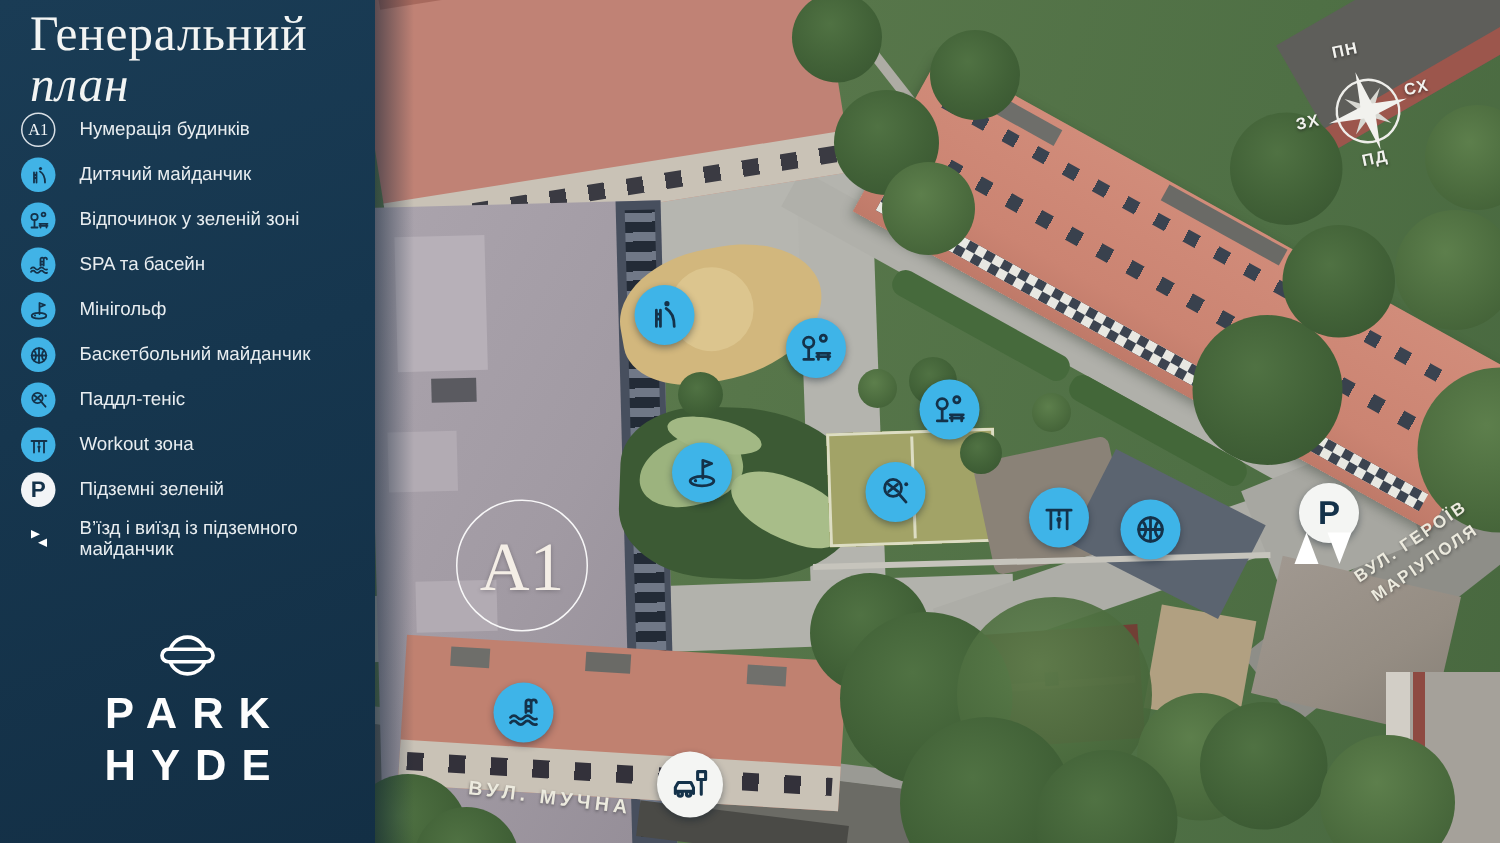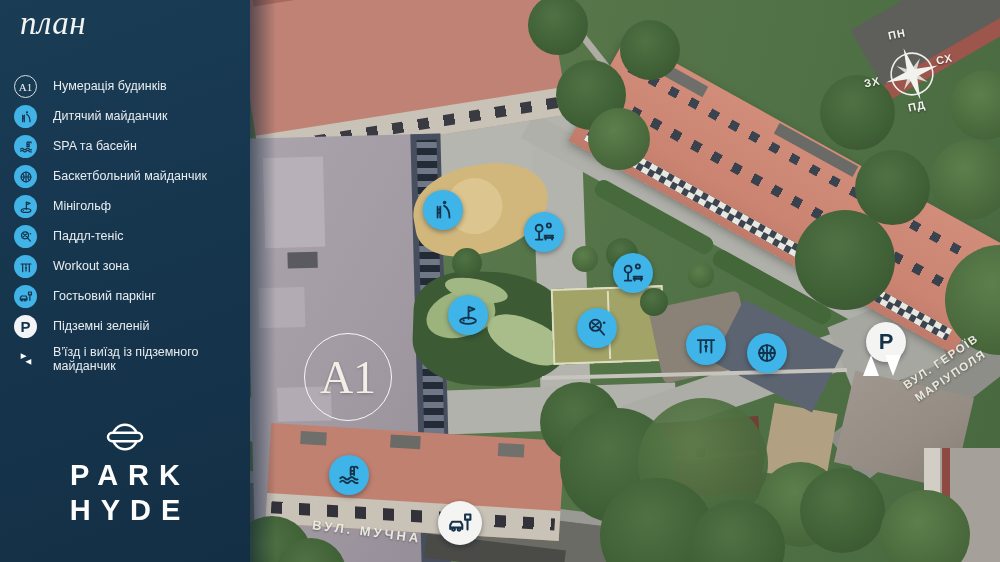--- a/index.html
+++ b/index.html
@@ -39,98 +39,99 @@
   .cmp-lbl{position:absolute;color:#f2f2ee;font-size:11px;font-weight:700;letter-spacing:1px;z-index:6;transform:rotate(-12deg);text-shadow:0 1px 2px rgba(30,30,30,.6);}
   .arrowpair{position:absolute;z-index:6;}
 </style>
 </head>
 <body>
 
 <div class="stage">
 
   <div class="sidebar">
     <div class="sb-title">
+      <div class="t1">Генеральний</div>
       <div class="t2">план</div>
     </div>
 
     <div class="legend">
       <div class="lg-row">
         <span class="lg-ic ring">
             <span>A1</span>
           </span>
         <span class="lg-tx">Нумерація будинків</span>
       </div>
       <div class="lg-row">
         <span class="lg-ic">
             <svg viewBox="0 0 24 24">
               <circle cx="13.5" cy="5" r="1.6" fill="#14324a" stroke="none"></circle>
               <path d="M7 19V9M9.5 19V9M7 11.5h2.5M7 14.5h2.5M13 8c3.5 2 5 6.5 5 11"></path>
             </svg>
           </span>
         <span class="lg-tx">Дитячий майданчик</span>
+      </div>
+      <div class="lg-row">
+        <span class="lg-ic">
+            <svg viewBox="0 0 24 24">
+              <circle cx="7.5" cy="8.5" r="3.2"></circle>
+              <path d="M7.5 11.7V19M4.5 19h6"></path>
+              <circle cx="16.5" cy="6" r="1.9"></circle>
+              <path d="M12.5 15.3h8M13.5 15.3V19M19.5 15.3V19M12.5 17.3h8"></path>
+            </svg>
+          </span>
+        <span class="lg-tx">Відпочинок у зеленій зоні</span>
       </div>
       <div class="lg-row">
         <span class="lg-ic">
             <svg viewBox="0 0 24 24">
               <path d="M13.5 12V5.8a1.6 1.6 0 013.2 0M16.7 12V5.8a1.6 1.6 0 013.2 0M13.5 8.2h3.2M13.5 11h3.2"></path>
               <path d="M4 15c1.4-1.5 2.8-1.5 4.2 0s2.8 1.5 4.2 0 2.8-1.5 4.2 0 2.6 1.3 3.4 1"></path>
               <path d="M4 18.3c1.4-1.5 2.8-1.5 4.2 0s2.8 1.5 4.2 0 2.8-1.5 4.2 0 2.6 1.3 3.4 1"></path>
             </svg>
           </span>
         <span class="lg-tx">SPA та басейн</span>
       </div>
       <div class="lg-row">
         <span class="lg-ic">
             <svg viewBox="0 0 24 24">
-              <circle cx="12" cy="12" r="7.3"></circle>
-              <path d="M12 4.7v14.6M4.7 12h14.6M7 7c2.8 2.5 2.8 7.5 0 10M17 7c-2.8 2.5-2.8 7.5 0 10"></path>
-            </svg>
-          </span>
-        <span class="lg-tx">Баскетбольний майданчик</span>
-      </div>
-      <div class="lg-row">
-        <span class="lg-ic">
-            <svg viewBox="0 0 24 24">
               <path d="M12.5 15.5V4.5l5.5 2-5.5 2.2"></path>
               <ellipse cx="12" cy="17.3" rx="7.3" ry="2.9"></ellipse>
               <circle cx="8" cy="17" r="1" fill="#14324a" stroke="none"></circle>
             </svg>
           </span>
         <span class="lg-tx">Мінігольф</span>
       </div>
       <div class="lg-row">
         <span class="lg-ic">
             <svg viewBox="0 0 24 24">
+              <circle cx="12" cy="12" r="7.3"></circle>
+              <path d="M12 4.7v14.6M4.7 12h14.6M7 7c2.8 2.5 2.8 7.5 0 10M17 7c-2.8 2.5-2.8 7.5 0 10"></path>
+            </svg>
+          </span>
+        <span class="lg-tx">Баскетбольний майданчик</span>
+      </div>
+      <div class="lg-row">
+        <span class="lg-ic">
+            <svg viewBox="0 0 24 24">
               <circle cx="10.5" cy="9.5" r="5.2"></circle>
               <path d="M7.6 7.2l5.8 4.4M7.8 11.7l5.4-4.4M14.3 13.4l4.2 4.8"></path>
               <circle cx="18.6" cy="7.2" r="1.2" fill="#14324a" stroke="none"></circle>
             </svg>
           </span>
         <span class="lg-tx">Паддл-теніс</span>
       </div>
       <div class="lg-row">
         <span class="lg-ic">
             <svg viewBox="0 0 24 24">
               <path d="M4.5 7.5h15M7 7.5V19M17 7.5V19M12 7.5v3"></path>
               <circle cx="12" cy="13.3" r="1.6" fill="#14324a" stroke="none"></circle>
               <path d="M12 15v3"></path>
             </svg>
           </span>
         <span class="lg-tx">Workout зона</span>
-      </div>
-      <div class="lg-row">
-        <span class="lg-ic">
-            <svg viewBox="0 0 24 24">
-              <path d="M3.5 16.5v-3.2l1.6-2.8h7l1.4 2.8v3.2M3.5 15.3h9.8"></path>
-              <circle cx="6.2" cy="16.8" r="1.2"></circle>
-              <circle cx="10.8" cy="16.8" r="1.2"></circle>
-              <path d="M17.8 17V8.8M15.8 4.5h4.4v4.3h-4.4z"></path>
-            </svg>
-          </span>
-        <span class="lg-tx">Гостьовий паркінг</span>
       </div>
       <div class="lg-row">
         <span class="lg-ic white">
             <b>P</b>
           </span>
         <span class="lg-tx">Підземні зеленій</span>
       </div>
       <div class="lg-row wrap">
         <span class="lg-ic plain">
             <svg viewBox="0 0 24 24">

